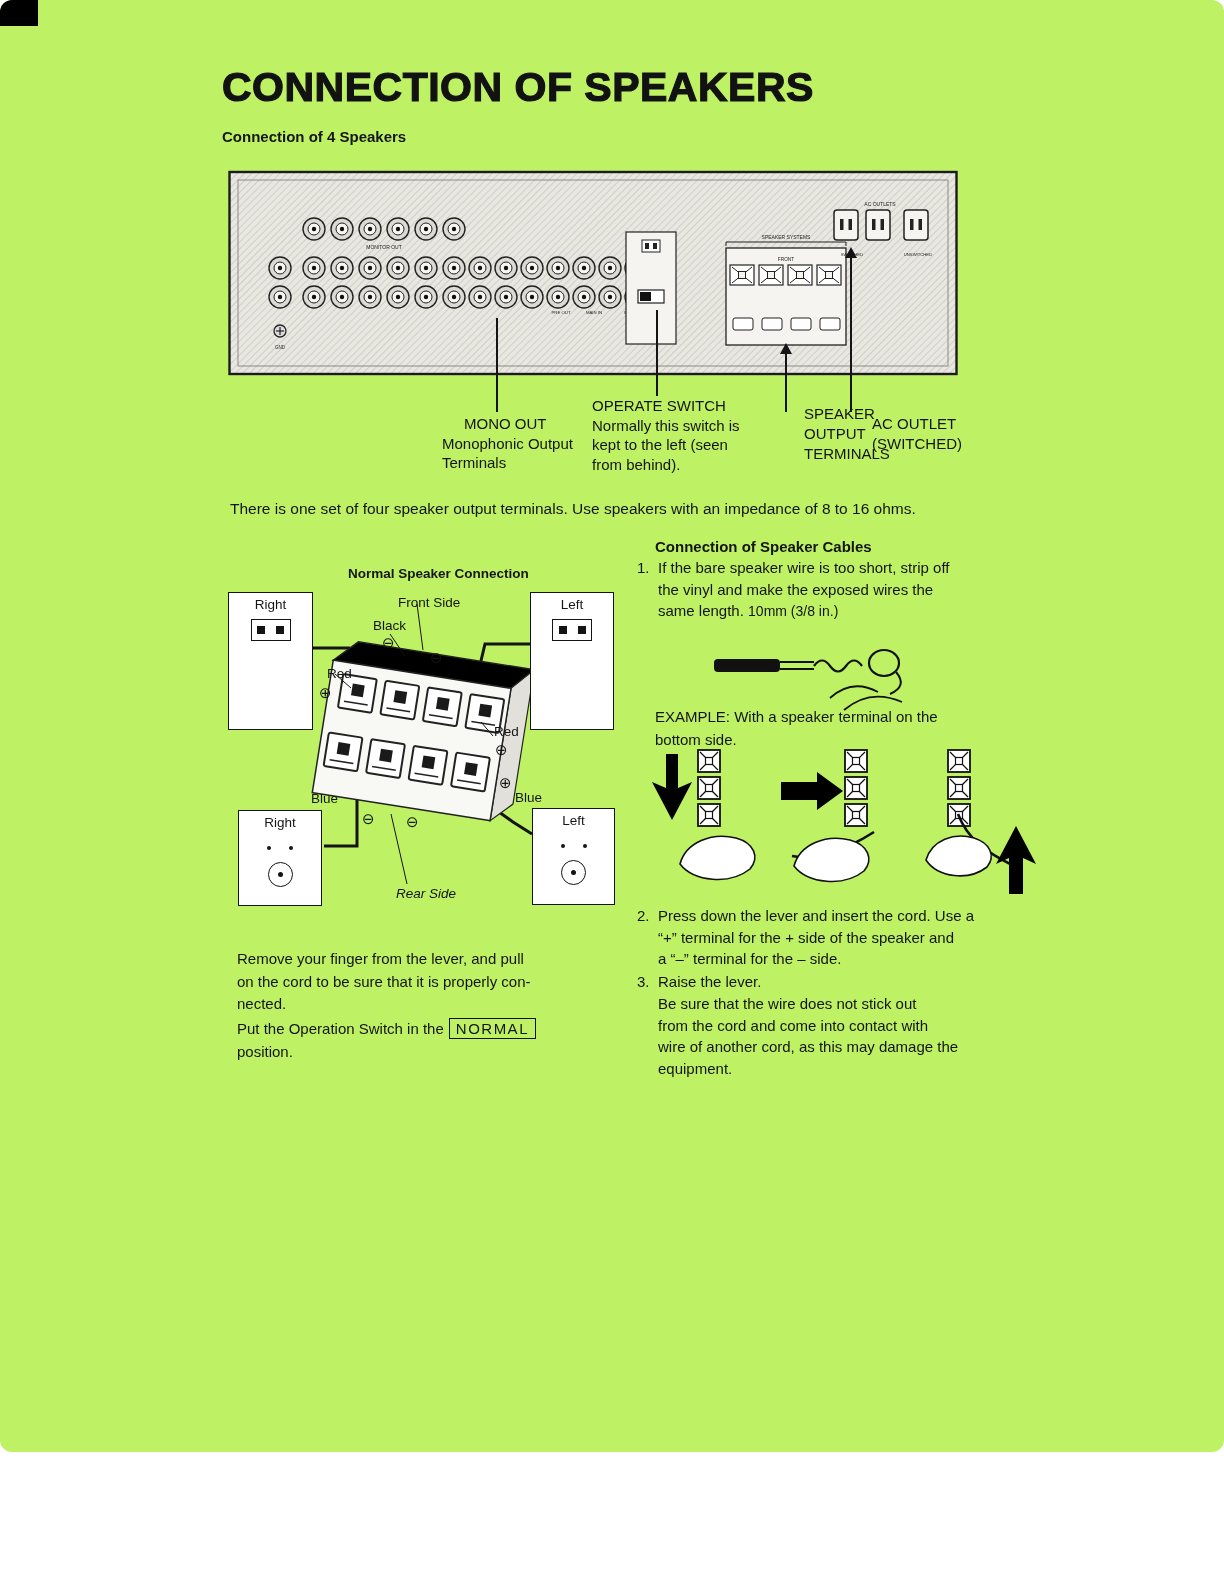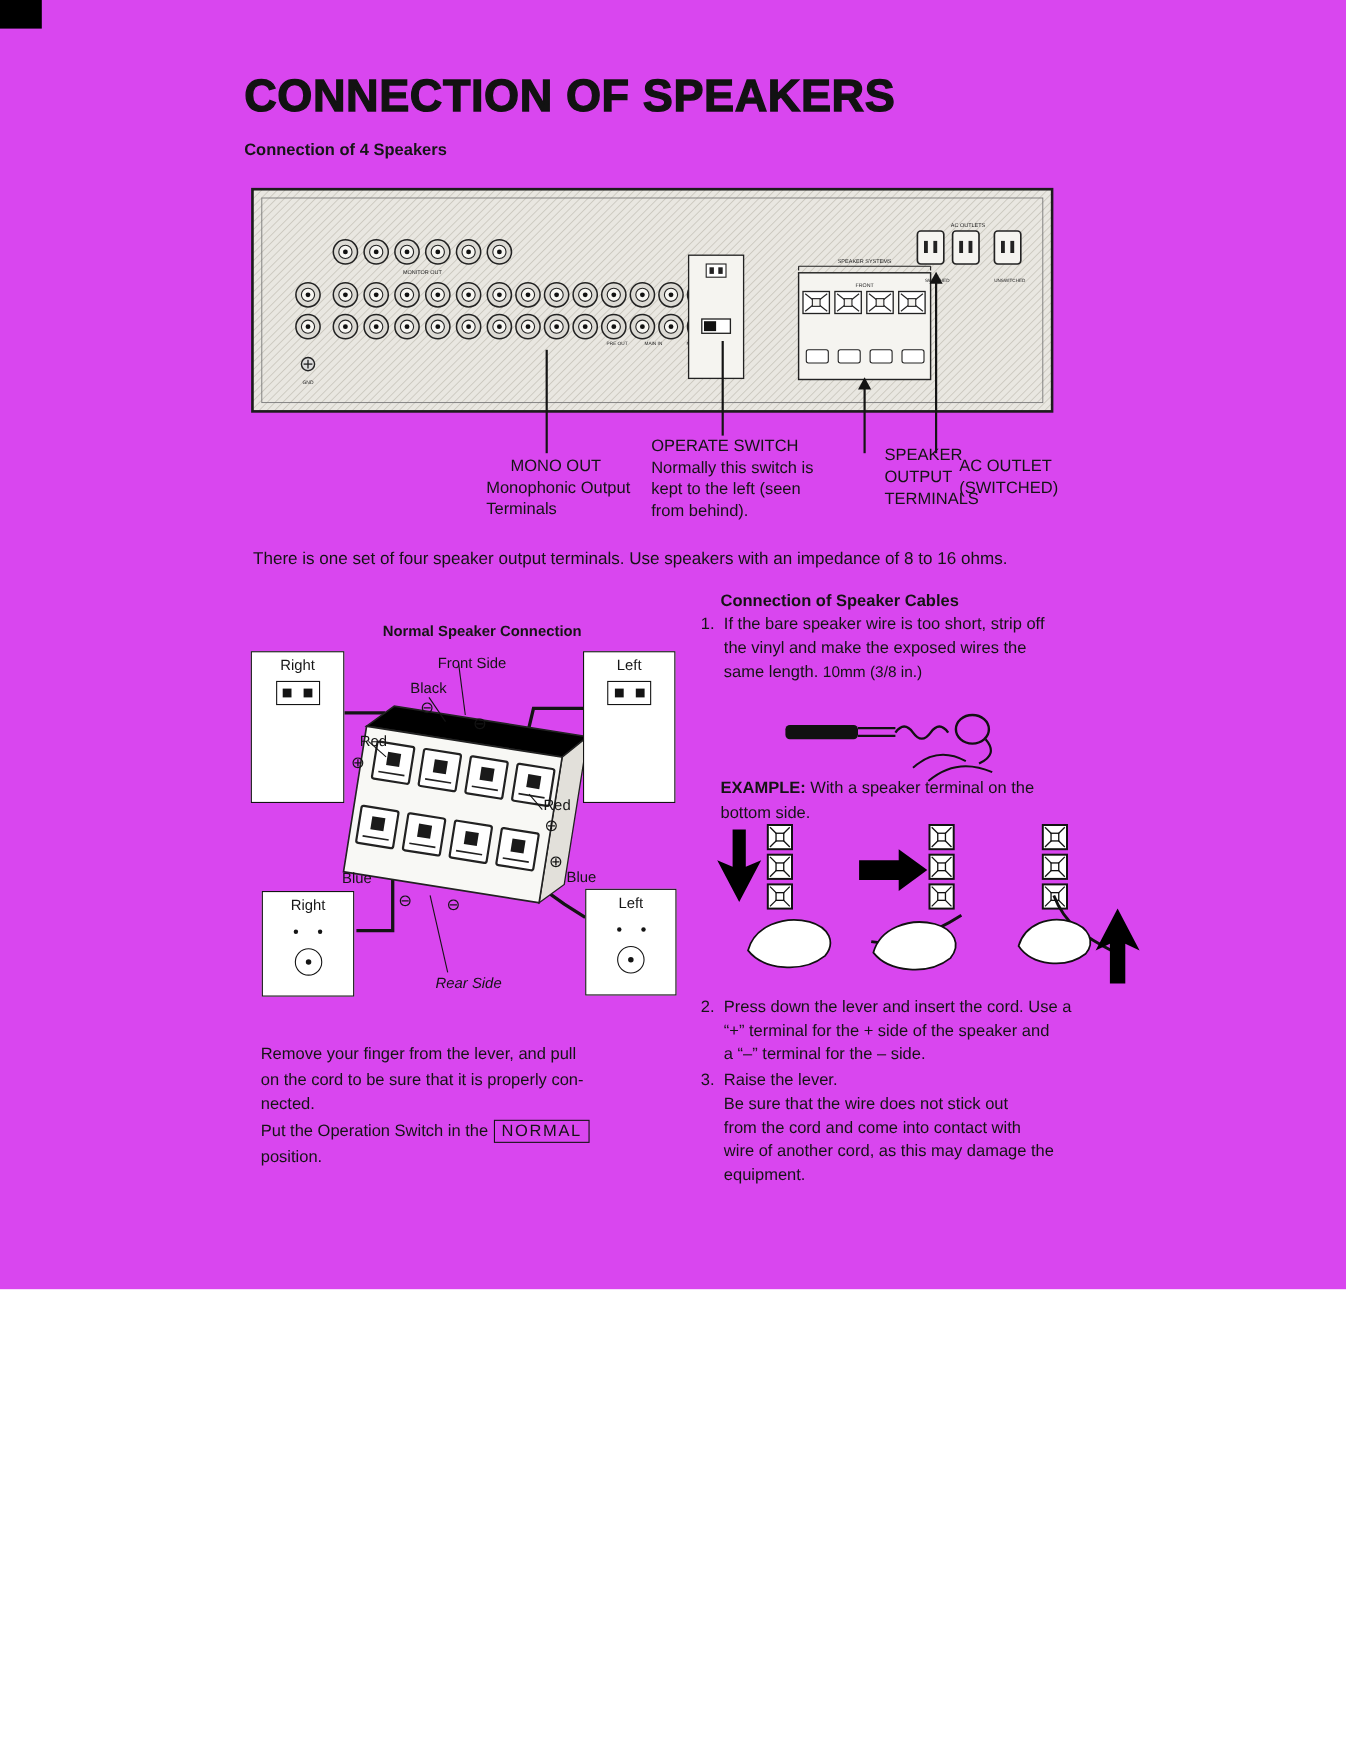--- a/index.html
+++ b/index.html
@@ -1,19 +1,19 @@
 <!DOCTYPE html>
 <html><head>
 <meta charset="utf-8">
 <style>
   * { margin:0; padding:0; box-sizing:border-box; }
   html,body { background:#ffffff; }
   body { width:1224px; height:1584px; position:relative;
          font-family:"Liberation Sans","DejaVu Sans",sans-serif; color:#161616; }
-  .page { position:absolute; inset:0; width:1224px; height:1172px; background:#d946ef; overflow:hidden; }
+  .page { position:absolute; inset:0; width:1224px; height:1452px; background:#bef264; overflow:hidden;border-radius:12px; }
   .abs { position:absolute; }
   .pre { white-space:pre-line; }
   .title { font-size:41px; font-weight:bold; letter-spacing:.5px; color:#121212; -webkit-text-stroke:1.2px #121212; }
   .subtitle { font-size:15px; font-weight:bold; }
   .body-text { font-size:15px; line-height:22.5px; color:#141414; }
   .callout { font-size:15px; line-height:19.5px; color:#141414; }
   .diagram-title { font-size:13.5px; font-weight:bold; }
   .dlabel { font-size:13.5px; color:#141414; }
   .sym { font-size:15px; font-family:"DejaVu Sans",sans-serif; color:#141414; }
   .vline { width:2px; background:#141414; }
@@ -26,21 +26,21 @@
                display:flex; align-items:center; justify-content:space-around; background:#fff; }
   .term-icon i { display:block; width:8px; height:8px; background:#141414; }
   .dots { text-align:center; margin-top:6px; }
   .dots i { display:inline-block; width:4px; height:4px; border-radius:50%; background:#141414; margin:0 9px; }
   .spk-circle { width:25px; height:25px; border:1.6px solid #141414; border-radius:50%; margin:8px auto 0; position:relative; }
   .spk-circle::after { content:""; position:absolute; left:9px; top:9px; width:5px; height:5px; border-radius:50%; background:#141414; }
   .corner-mark { background:#000; }
   .footer-line { background:#2a33c0; }
   svg text { font-family:"Liberation Sans","DejaVu Sans",sans-serif; fill:#222; }
   .step-note { font-size:14px; }
-  .example-label { font-weight:bold; }
+  .example-label { font-weight:normal; }
 </style>
 </head>
 <body>
 
 <div class="page">
 
   <div class="abs corner-mark" style="left:0;top:0;width:38px;height:26px;"></div>
   <div class="abs footer-line" style="left:118px;top:1573px;width:150px;height:3px;"></div>
 
   <div class="abs title" style="left:222px;top:64px;">CONNECTION OF SPEAKERS</div>

